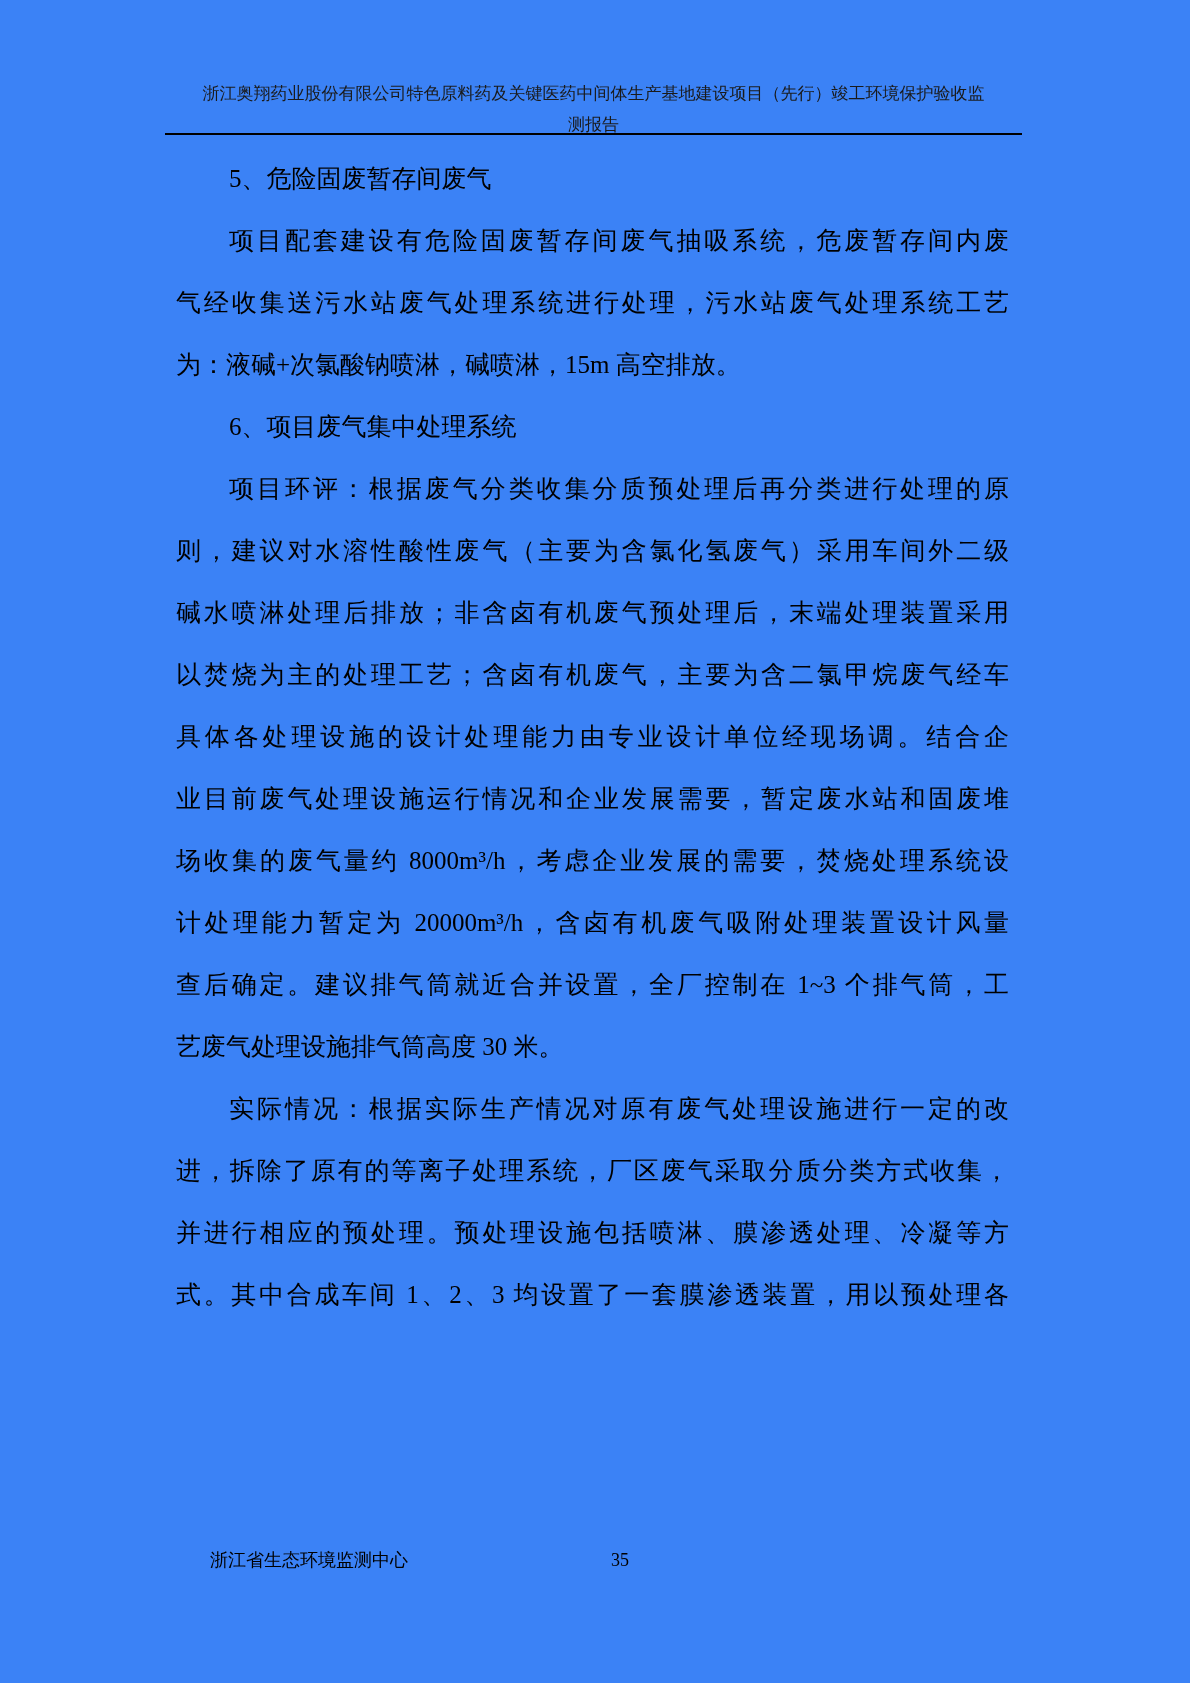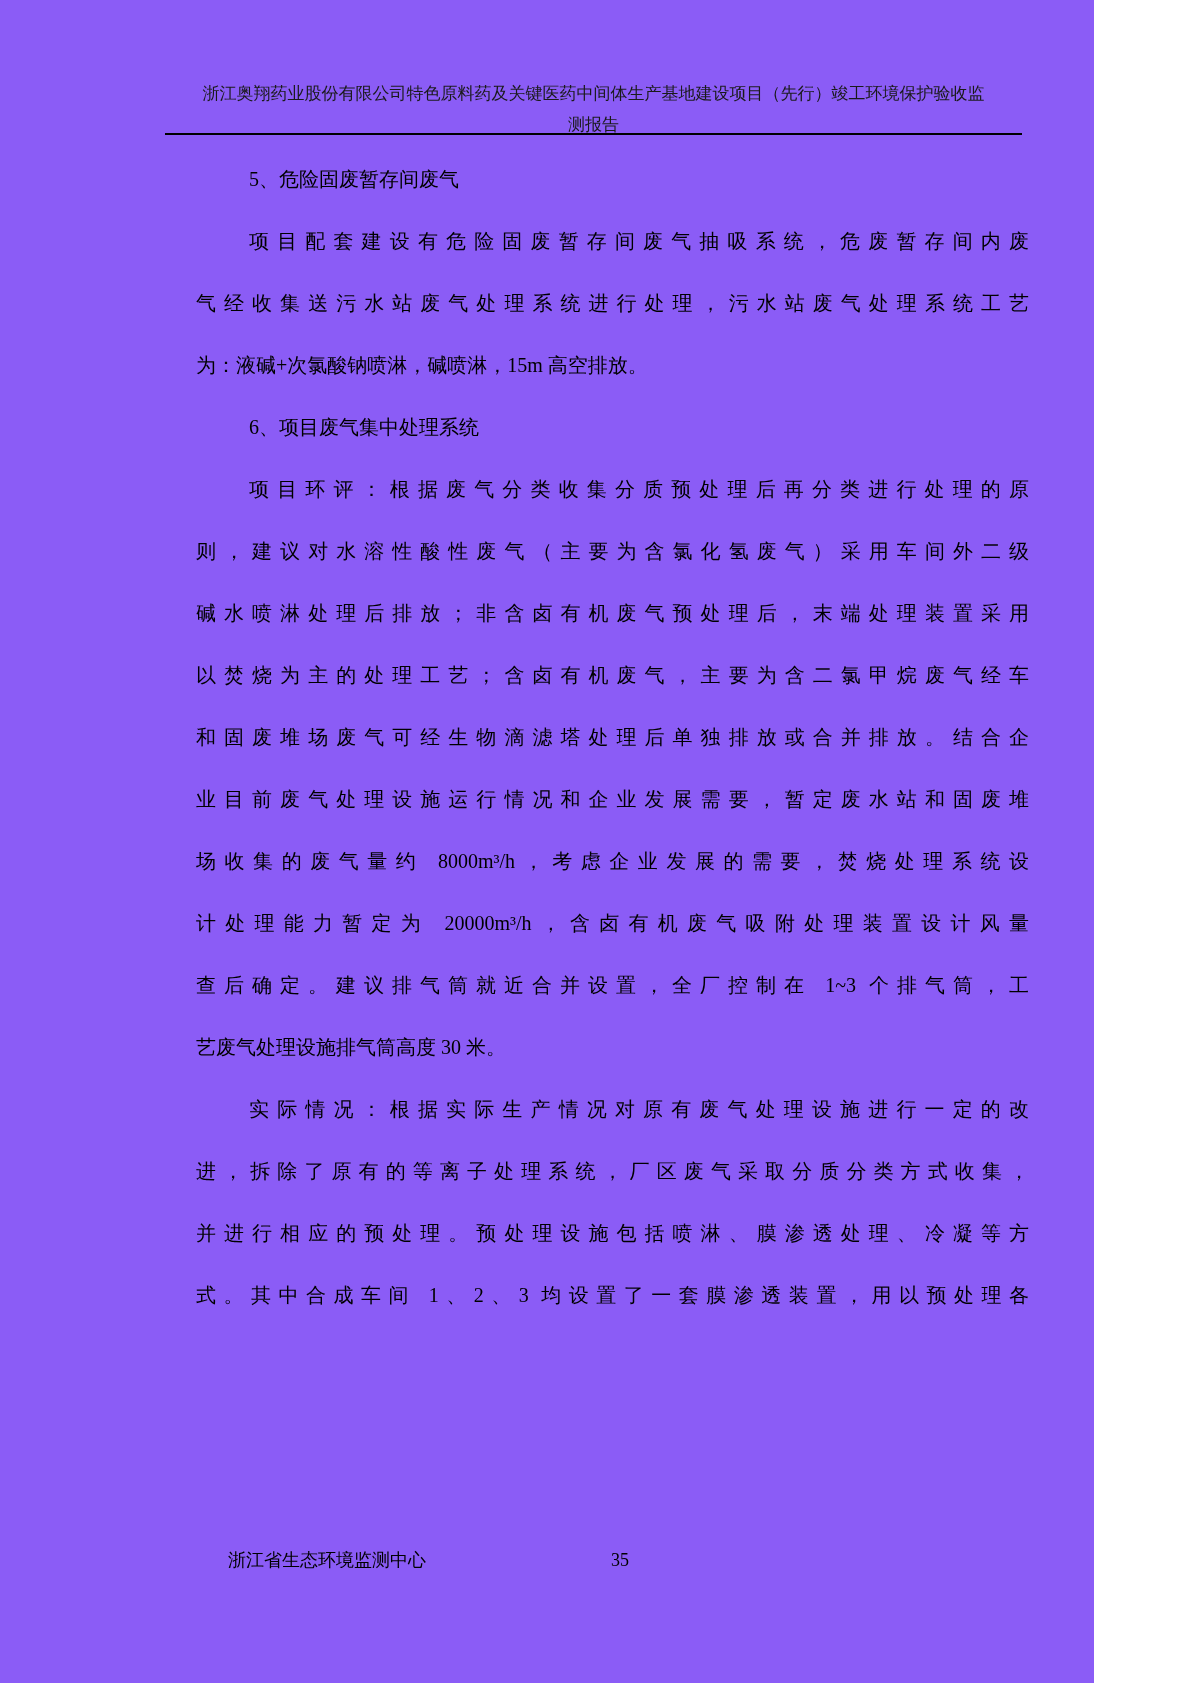--- a/index.html
+++ b/index.html
@@ -2,23 +2,23 @@
 <html><head>
 <meta charset="utf-8">
 <style>
   html, body {
     margin: 0;
     padding: 0;
     background: #ffffff;
   }
   .page {
     position: relative;
-    width: 1094px;
+    width: 1190px;
     height: 1683px;
-    background: #8b5cf6;
+    background: #3b82f6;
     color: #000000;
     font-family: "Liberation Serif", "DejaVu Serif", serif;
     overflow: hidden;
   }
   .running-header {
     position: absolute;
     top: 78px;
     left: 165px;
     width: 857px;
     text-align: center;
@@ -30,23 +30,23 @@
     position: absolute;
     top: 133px;
     left: 165px;
     width: 857px;
     height: 0;
     border-top: 2px solid #000000;
   }
   .doc-body {
     position: absolute;
     top: 148px;
-    left: 196px;
+    left: 176px;
     width: 833px;
-    font-size: 20px;
+    font-size: 25px;
   }
   .line {
     height: 62px;
     line-height: 62px;
     text-align: left;
     overflow: visible;
   }
   .line.justify {
     text-align: justify;
     text-align-last: justify;
@@ -56,21 +56,21 @@
   }
   .page-footer {
     position: absolute;
     top: 1547px;
     left: 165px;
     width: 860px;
     font-size: 18px;
     line-height: 26px;
   }
   .footer-org {
-    margin-left: 63px;
+    margin-left: 45px;
   }
   .page-number {
     position: absolute;
     left: 446px;
     top: 0;
     text-align: center;
   }
 </style>
 </head>
 <body>
@@ -88,21 +88,21 @@
 
   <div class="line indent">5、危险固废暂存间废气</div>
       <div class="line indent justify">项目配套建设有危险固废暂存间废气抽吸系统，危废暂存间内废</div>
       <div class="line justify">气经收集送污水站废气处理系统进行处理，污水站废气处理系统工艺</div>
       <div class="line">为：液碱+次氯酸钠喷淋，碱喷淋，15m 高空排放。</div>
       <div class="line indent">6、项目废气集中处理系统</div>
       <div class="line indent justify">项目环评：根据废气分类收集分质预处理后再分类进行处理的原</div>
       <div class="line justify">则，建议对水溶性酸性废气（主要为含氯化氢废气）采用车间外二级</div>
       <div class="line justify">碱水喷淋处理后排放；非含卤有机废气预处理后，末端处理装置采用</div>
       <div class="line justify">以焚烧为主的处理工艺；含卤有机废气，主要为含二氯甲烷废气经车</div>
-      <div class="line justify">和固废堆场废气可经生物滴滤塔处理后单独排放或合并排放。结合企</div>
+      <div class="line justify">具体各处理设施的设计处理能力由专业设计单位经现场调。结合企</div>
       <div class="line justify">业目前废气处理设施运行情况和企业发展需要，暂定废水站和固废堆</div>
       <div class="line justify">场收集的废气量约 8000m³/h，考虑企业发展的需要，焚烧处理系统设</div>
       <div class="line justify">计处理能力暂定为 20000m³/h，含卤有机废气吸附处理装置设计风量</div>
       <div class="line justify">查后确定。建议排气筒就近合并设置，全厂控制在 1~3 个排气筒，工</div>
       <div class="line">艺废气处理设施排气筒高度 30 米。</div>
       <div class="line indent justify">实际情况：根据实际生产情况对原有废气处理设施进行一定的改</div>
       <div class="line justify">进，拆除了原有的等离子处理系统，厂区废气采取分质分类方式收集，</div>
       <div class="line justify">并进行相应的预处理。预处理设施包括喷淋、膜渗透处理、冷凝等方</div>
       <div class="line justify">式。其中合成车间 1、2、3 均设置了一套膜渗透装置，用以预处理各</div>
     </div>

